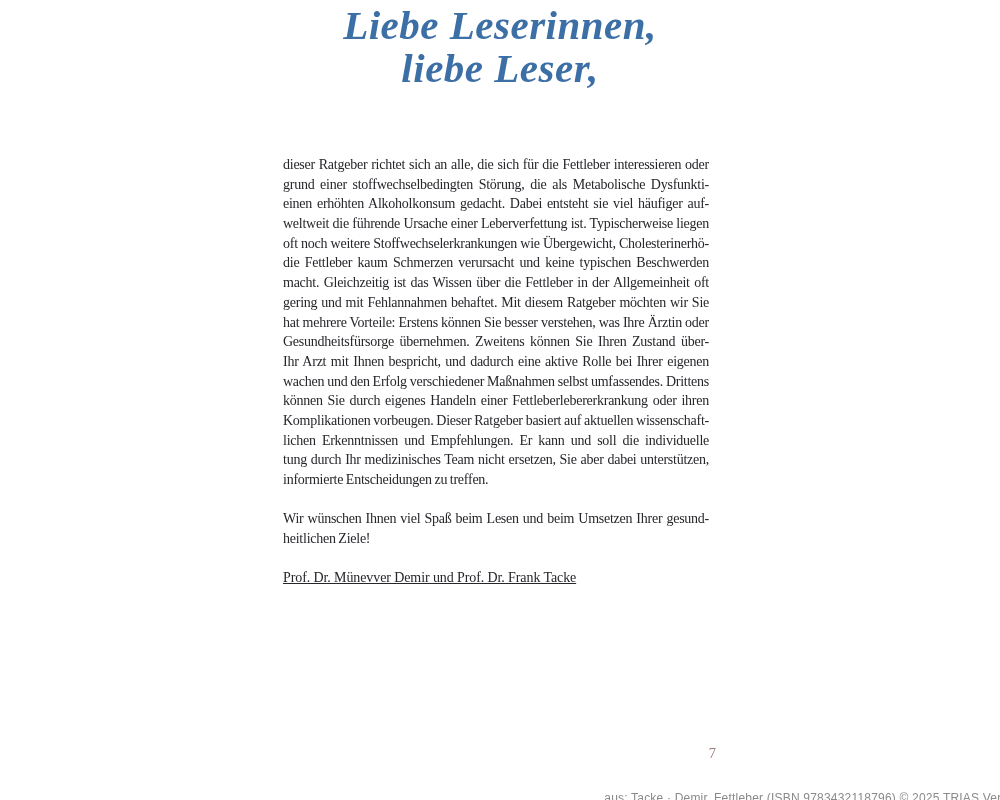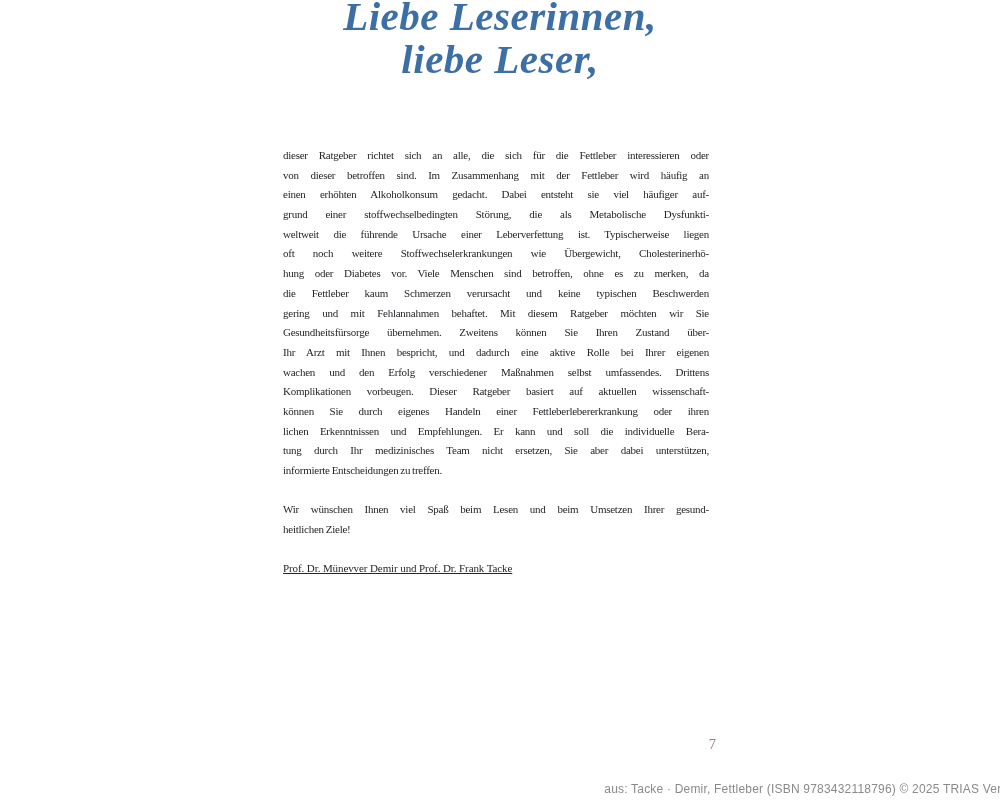--- a/index.html
+++ b/index.html
@@ -12,20 +12,21 @@
     height: 800px;
     position: relative;
     font-family: "Liberation Serif", serif;
     overflow: hidden;
   }
   .page {
     position: absolute;
     inset: 0;
     background: var(--color-background, #ffffff);
     overflow: hidden;
+    margin-top: 9px;
   }
   .title {
     position: absolute;
     top: -5px;
     left: 0;
     width: 1000px;
     margin: 0;
     text-align: center;
     font-family: "Liberation Serif", serif;
     font-style: italic;
@@ -34,21 +35,21 @@
     line-height: 43px;
     letter-spacing: 0.5px;
     color: var(--color-title, #3c6fa5);
   }
   .text-block {
     position: absolute;
     left: 283px;
     top: 146px;
     width: 426px;
     color: var(--color-body-text, #26262b);
-    font-size: 11px;
+    font-size: 14px;
     line-height: 19.7px;
   }
   .paragraph {
     margin: 0 0 19.7px 0;
   }
   .line {
     height: 19.7px;
     overflow: hidden;
     text-align: justify;
     text-align-last: justify;
@@ -88,33 +89,33 @@
 </head>
 <body>
 
 <div class="page">
 
   <h1 class="title"><span>Liebe Leserinnen,</span><br><span>liebe Leser,</span></h1>
 
   <main class="text-block">
     <div class="paragraph">
         <div class="line">dieser Ratgeber richtet sich an alle, die sich für die Fettleber interessieren oder</div>
-        <div class="line">von dieser betroffen sind. Im Zusammenhang mit der Fettleber wird häufig an</div>
+        <div class="line">grund einer stoffwechselbedingten Störung, die als Metabolische Dysfunkti-</div>
         <div class="line">einen erhöhten Alkoholkonsum gedacht. Dabei entsteht sie viel häufiger auf-</div>
-        <div class="line">grund einer stoffwechselbedingten Störung, die als Metabolische Dysfunkti-</div>
         <div class="line">weltweit die führende Ursache einer Leberverfettung ist. Typischerweise liegen</div>
         <div class="line">oft noch weitere Stoffwechselerkrankungen wie Übergewicht, Cholesterinerhö-</div>
-        <div class="line">hung oder Diabetes vor. Viele Menschen sind betroffen, ohne es zu merken, da</div>
         <div class="line">die Fettleber kaum Schmerzen verursacht und keine typischen Beschwerden</div>
+        <div class="line">macht. Gleichzeitig ist das Wissen über die Fettleber in der Allgemeinheit oft</div>
         <div class="line">gering und mit Fehlannahmen behaftet. Mit diesem Ratgeber möchten wir Sie</div>
+        <div class="line">hat mehrere Vorteile: Erstens können Sie besser verstehen, was Ihre Ärztin oder</div>
         <div class="line">Gesundheitsfürsorge übernehmen. Zweitens können Sie Ihren Zustand über-</div>
         <div class="line">Ihr Arzt mit Ihnen bespricht, und dadurch eine aktive Rolle bei Ihrer eigenen</div>
         <div class="line">wachen und den Erfolg verschiedener Maßnahmen selbst umfassendes. Drittens</div>
+        <div class="line">können Sie durch eigenes Handeln einer Fettleberlebererkrankung oder ihren</div>
         <div class="line">Komplikationen vorbeugen. Dieser Ratgeber basiert auf aktuellen wissenschaft-</div>
-        <div class="line">können Sie durch eigenes Handeln einer Fettleberlebererkrankung oder ihren</div>
         <div class="line">lichen Erkenntnissen und Empfehlungen. Er kann und soll die individuelle Bera-</div>
         <div class="line">tung durch Ihr medizinisches Team nicht ersetzen, Sie aber dabei unterstützen,</div>
         <div class="line last">informierte Entscheidungen zu treffen.</div>
       </div>
     <div class="paragraph">
         <div class="line">Wir wünschen Ihnen viel Spaß beim Lesen und beim Umsetzen Ihrer gesund-</div>
         <div class="line last">heitlichen Ziele!</div>
       </div>
     <div class="signature">Prof. Dr. Münevver Demir und Prof. Dr. Frank Tacke</div>
   </main>

